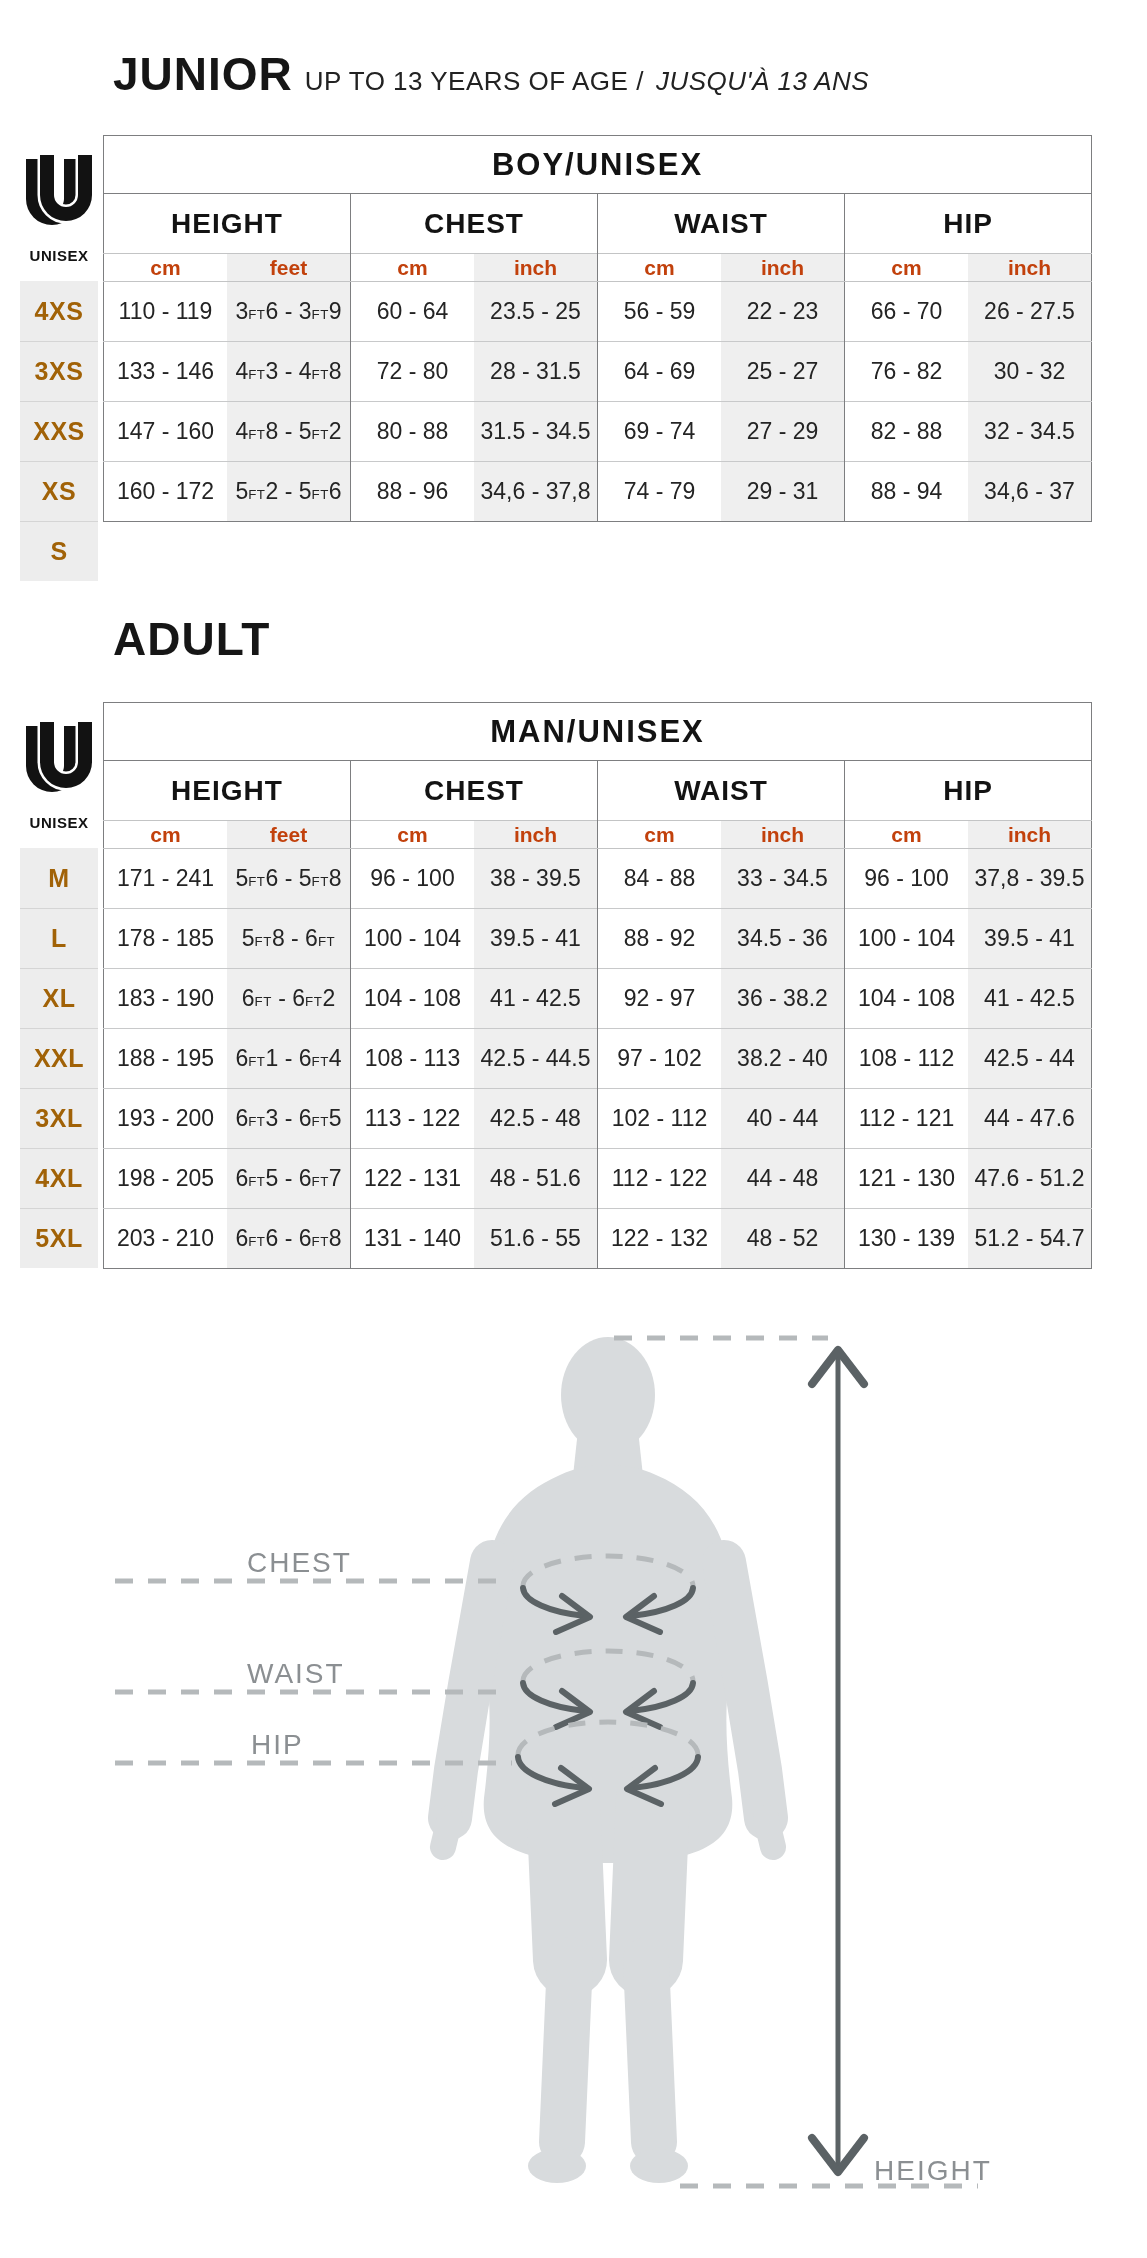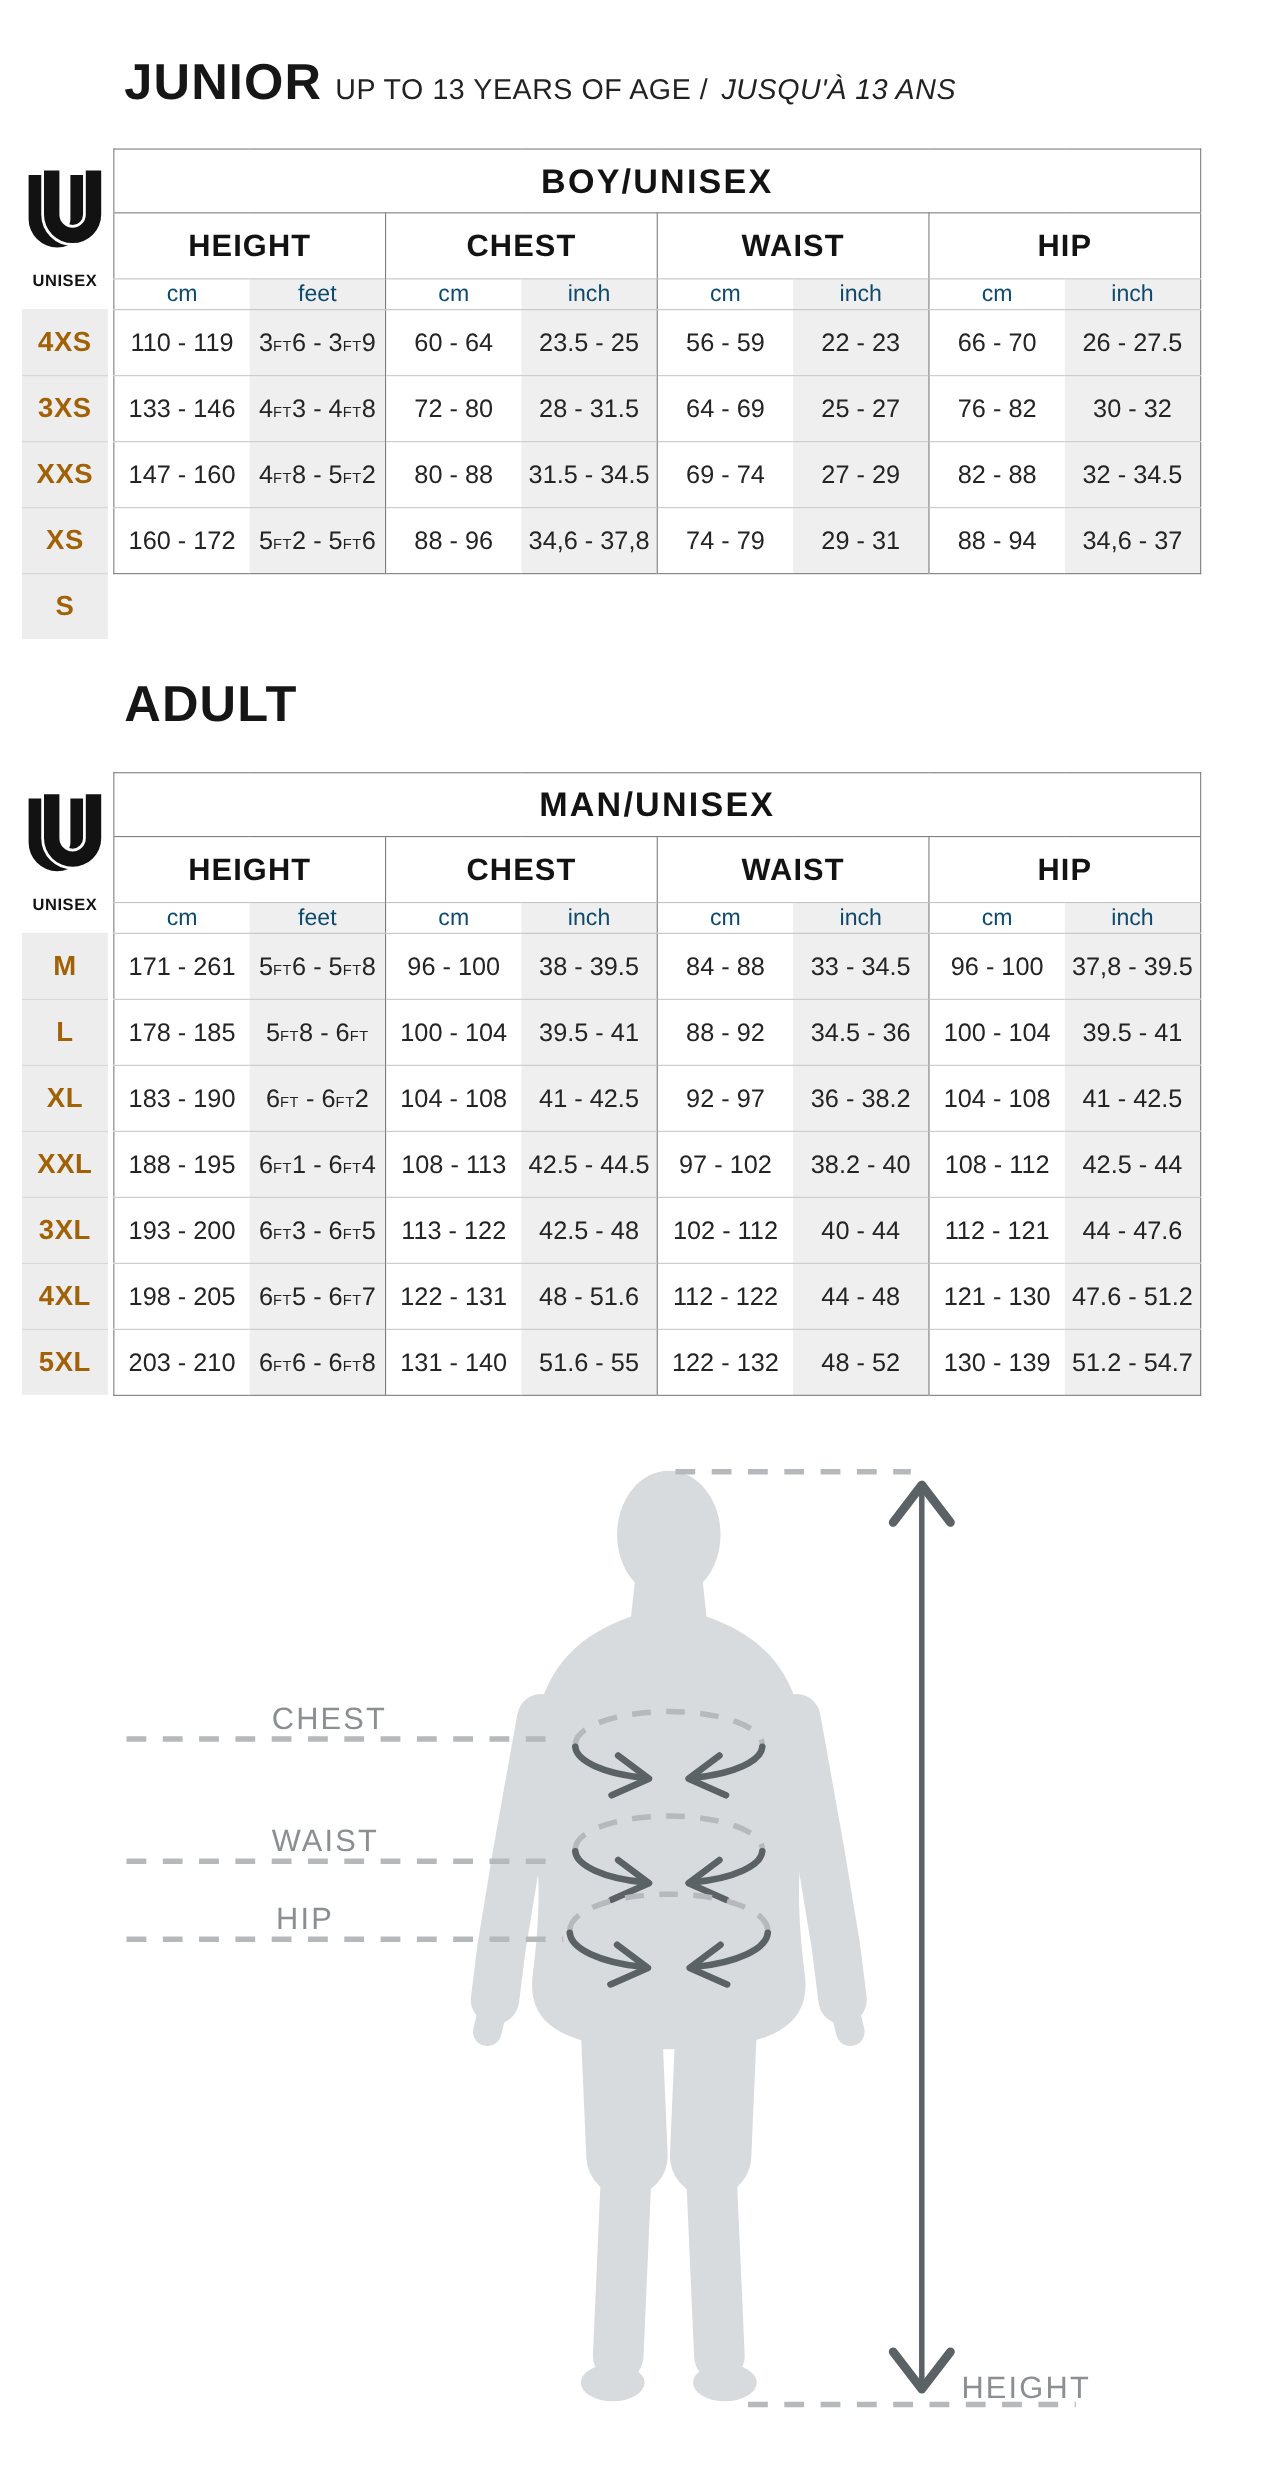--- a/index.html
+++ b/index.html
@@ -24,21 +24,21 @@
   .rail-logo { height:146px; display:flex; flex-direction:column; align-items:center; justify-content:center; }
   .rail-label { height:60px; background:#ededed; display:flex; align-items:center; justify-content:center;
                 font-size:25px; font-weight:bold; color:#a16207; letter-spacing:0.5px; }
   .rail-label + .rail-label { border-top:1px solid #d5d5d5; }
 
   table.size-table { width:989px; border-collapse:collapse; table-layout:fixed; border:1px solid #7d7e80; }
   table.size-table col { width:12.5%; }
   tr.title-row th { height:58px; font-size:31px; font-weight:bold; letter-spacing:2px; color:#131313;
                     border-bottom:1px solid #7d7e80; text-align:center; }
   tr.group-row th { height:60px; font-size:28px; font-weight:bold; letter-spacing:1px; color:#131313; text-align:center; }
-  tr.units-row td { height:28px; font-size:21px; font-weight:normal; color:#0c4a6e; text-align:center;
+  tr.units-row td { height:28px; font-size:21px; font-weight:bold; color:#c2410c; text-align:center;
                     border-top:1px solid #c3c4c5; border-bottom:1px solid #c3c4c5; line-height:26px; }
   tbody.data td { height:60px; font-size:23px; color:#242424; text-align:center; white-space:nowrap;
                   letter-spacing:0px; }
   tbody.data tr + tr td { border-top:1px solid #c8c9ca; }
   .gsep { border-left:1px solid #7d7e80; }
   .shade { background:#efefef; }
   .ft { font-size:0.58em; letter-spacing:0.5px;text-align:center; }
 
   
   .unisex-word { font-size:15px; font-weight:bold; letter-spacing:0.5px; color:#121212; margin-top:2px; }
@@ -205,21 +205,21 @@
             <td class="gsep">cm</td>
             <td class="shade">inch</td>
             <td class="gsep">cm</td>
             <td class="shade">inch</td>
             <td class="gsep">cm</td>
             <td class="shade">inch</td>
           </tr>
       </thead>
       <tbody class="data">
           <tr>
-            <td>171 - 261</td>
+            <td>171 - 241</td>
             <td class="shade">5<span class="ft">FT</span>6 - 5<span class="ft">FT</span>8</td>
             <td class="gsep">96 - 100</td>
             <td class="shade">38 - 39.5</td>
             <td class="gsep">84 - 88</td>
             <td class="shade">33 - 34.5</td>
             <td class="gsep">96 - 100</td>
             <td class="shade">37,8 - 39.5</td>
           </tr>
           <tr>
             <td>178 - 185</td>

